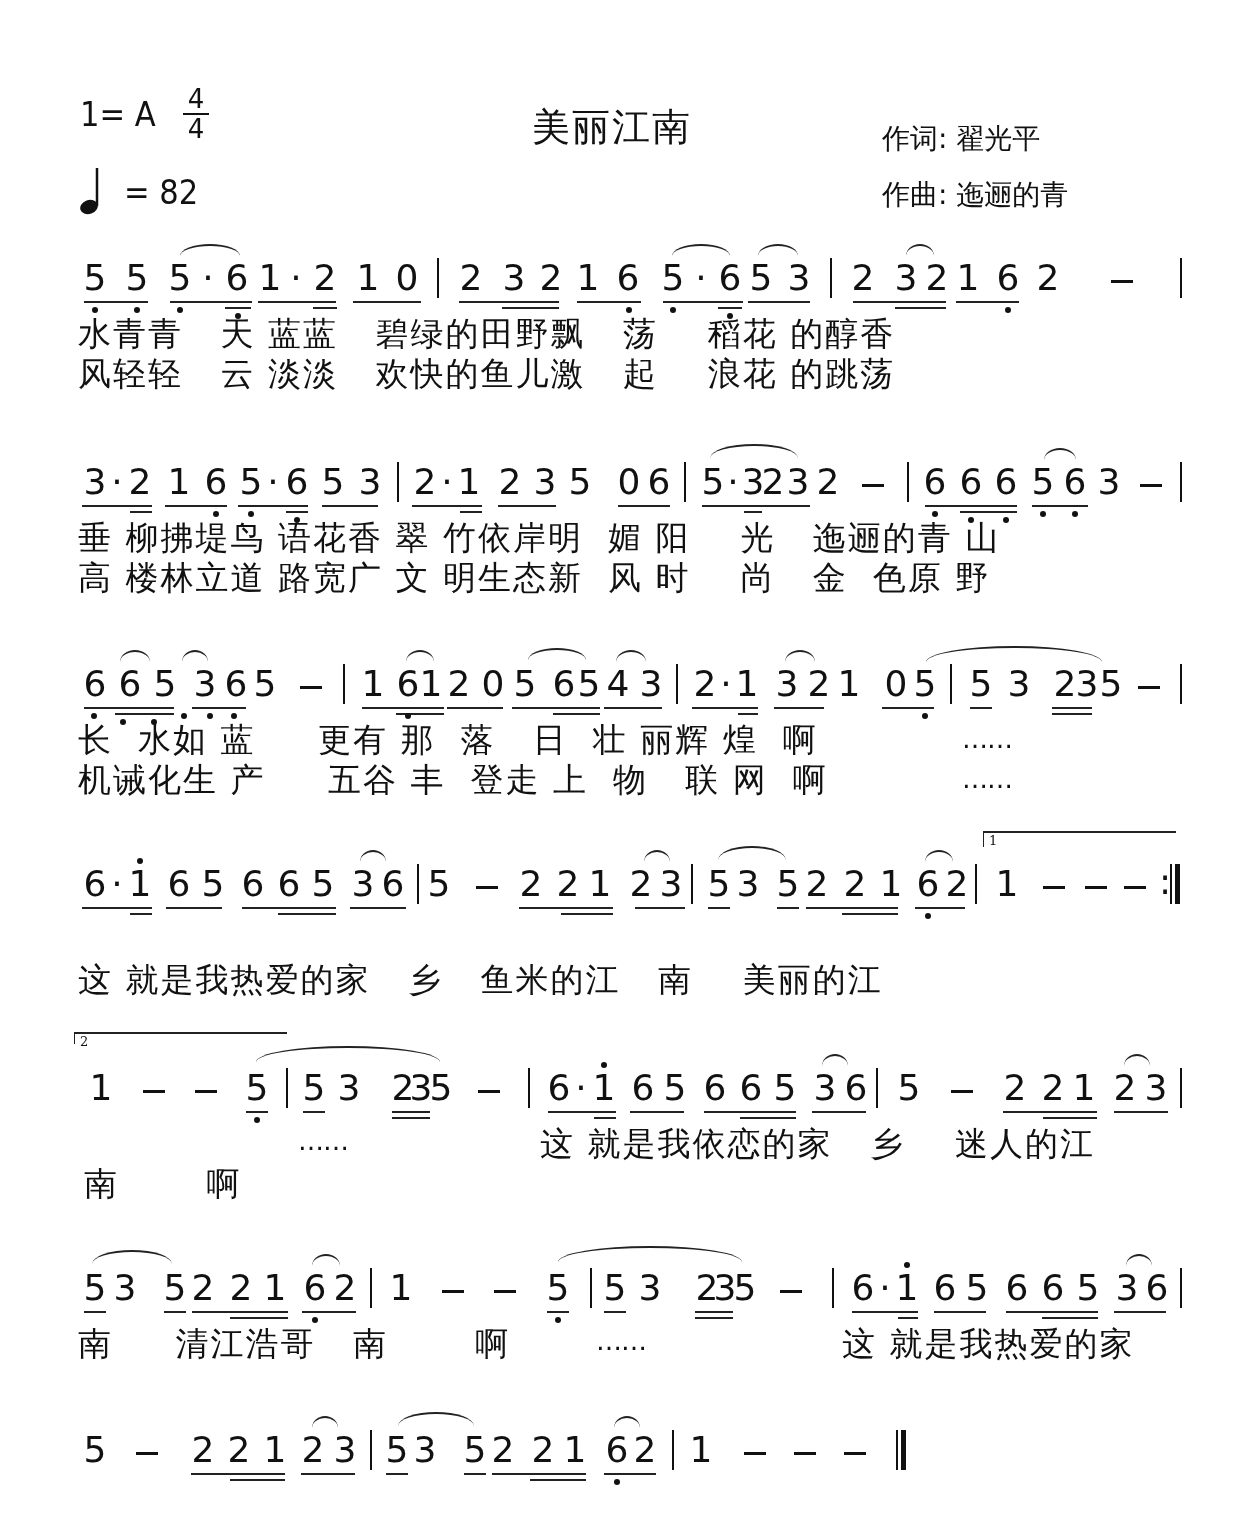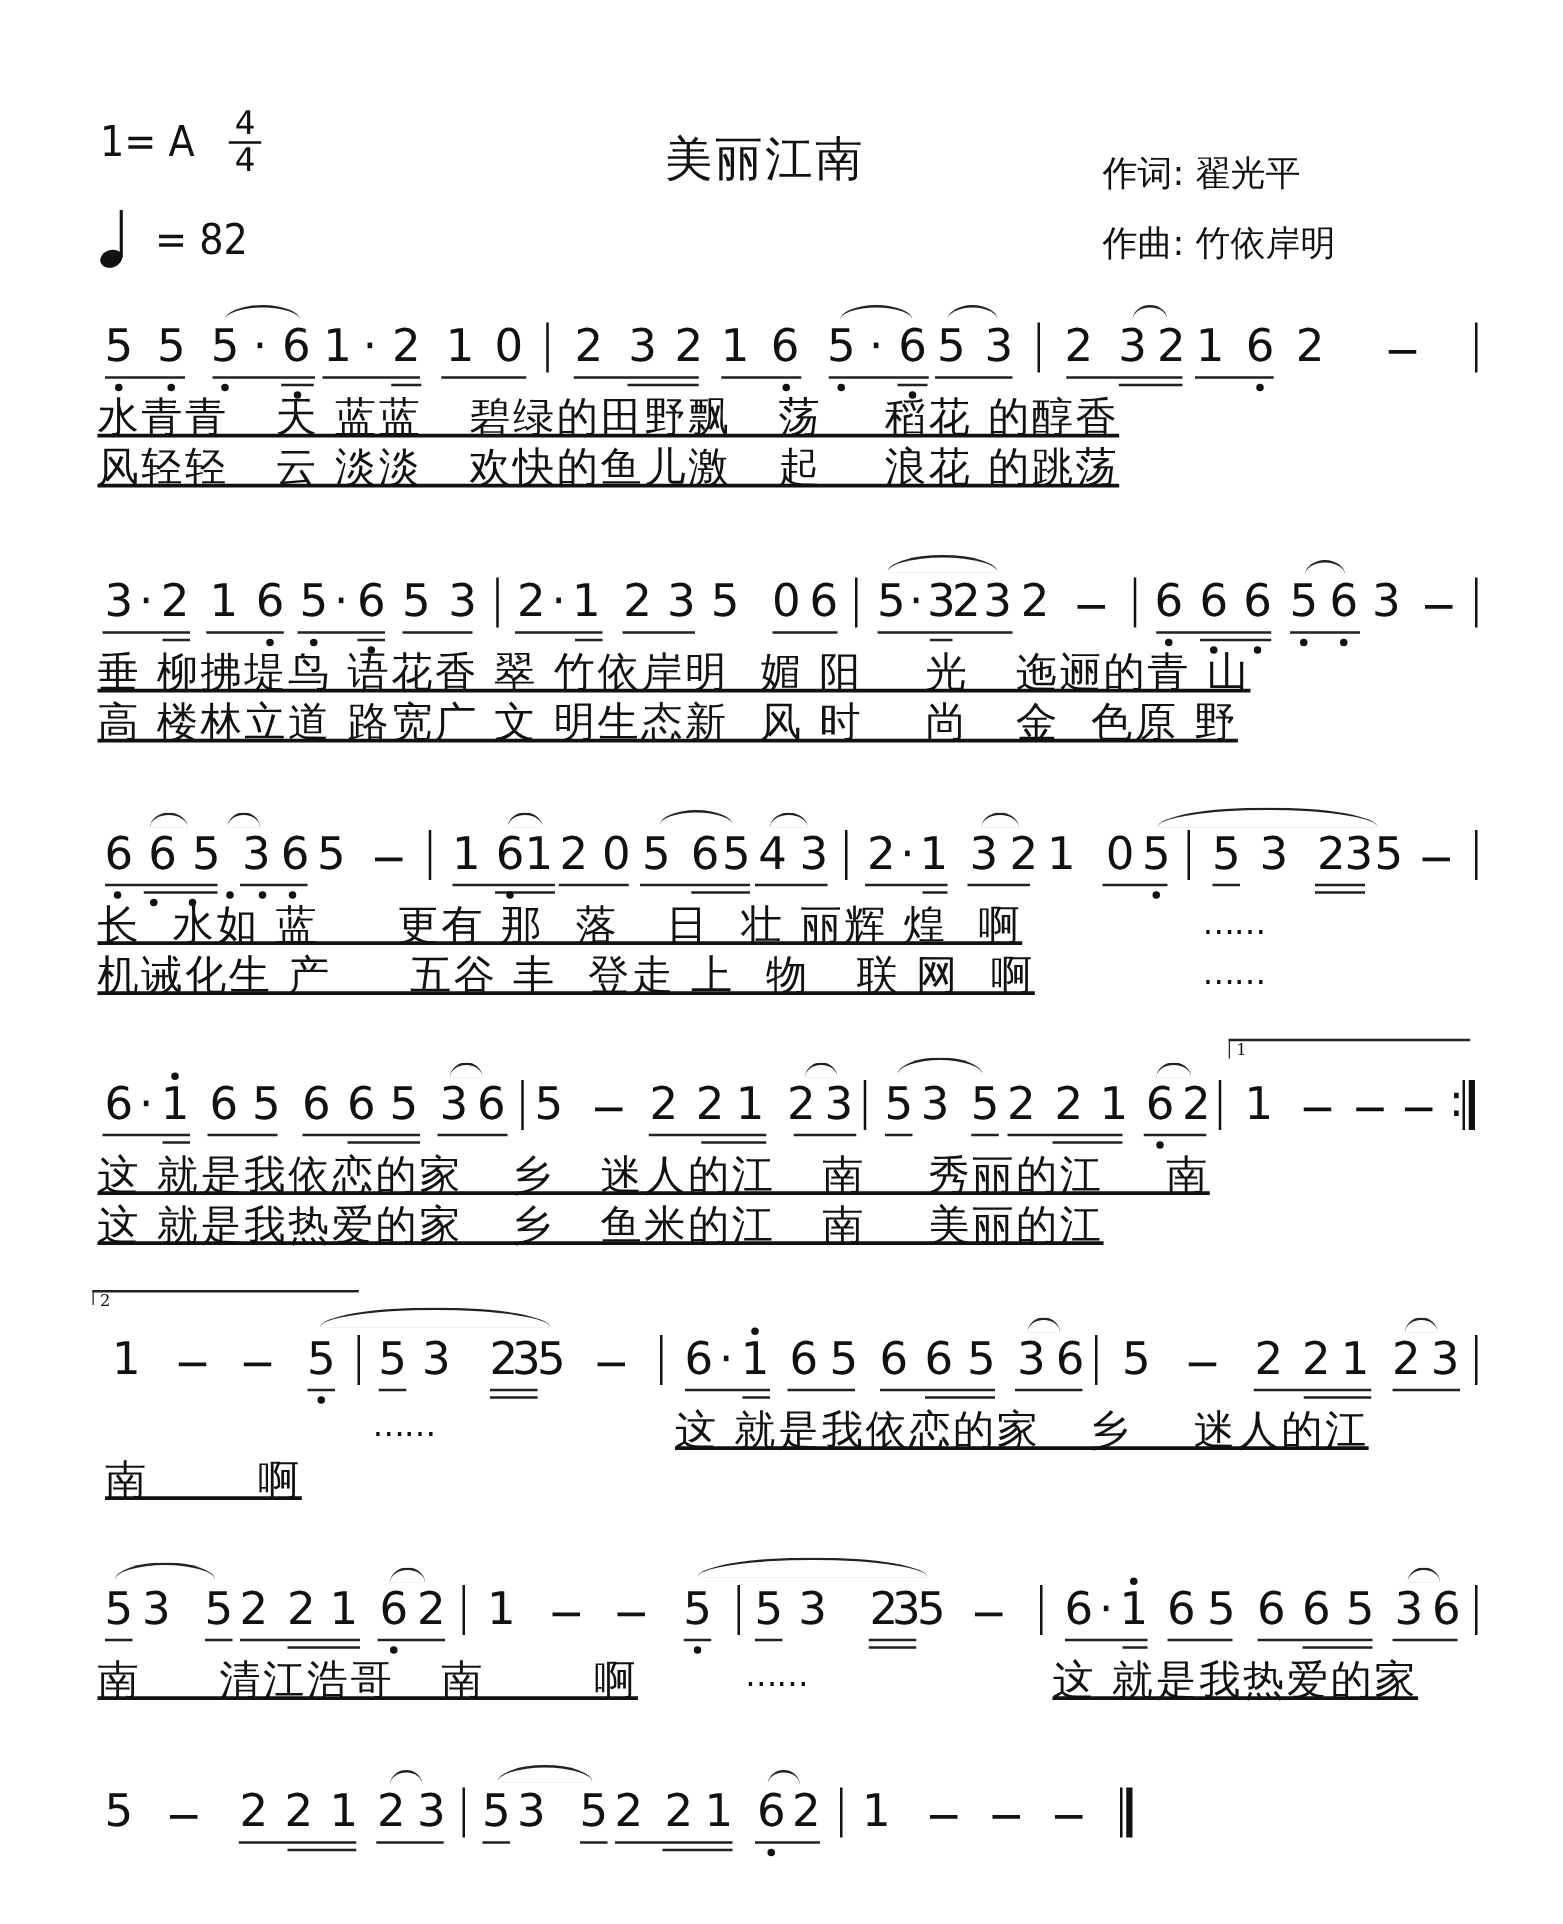--- a/index.html
+++ b/index.html
@@ -11,21 +11,21 @@
   .frac { position: absolute; font-size: 26px; line-height: 26px; text-align: center; width: 26px; }
   .frac-line { position: absolute; width: 26px; height: 2px; background: #111; }
   .note-glyph { position: absolute; }
   .row { position: absolute; left: 0; width: 1250px; }
   .num { position: absolute; font-family: "DejaVu Sans", sans-serif; font-size: 36px; line-height: 40px; width: 26px; text-align: center; color: #111; }
   .dash { position: absolute; width: 22px; height: 3px; background: #111; }
   .bar { position: absolute; width: 2px; background: #111; }
   .ul { position: absolute; height: 2px; background: #222; }
   .dotb { position: absolute; width: 6px; height: 6px; border-radius: 50%; background: #111; }
   .slur { position: absolute; border-top: 2px solid #222; border-radius: 50% 50% 0 0 / 100% 100% 0 0; height: 10px; }
-  .lyr { position: absolute; font-size: 33px; line-height: 40px; white-space: pre; color: #111; letter-spacing: 2px; text-decoration: underline; }
+  .lyr { position: absolute; font-size: 33px; line-height: 40px; white-space: pre; color: #111; letter-spacing: 2px; }
   .ell { position: absolute; font-size: 26px; letter-spacing: -1px; }
   .volta { position: absolute; border-top: 2px solid #222; border-left: 1px solid #222; height: 14px; }
   .volta-num { position: absolute; font-family: "DejaVu Serif", serif; font-size: 13px; }
 </style>
 </head>
 <body>
 
 <div class="abs hdr" style="left:80px;top:94px;">1= A</div>
 <div class="frac" style="left:183px;top:86px;">4</div>
 <div class="frac-line" style="left:183px;top:113px;"></div>
@@ -34,21 +34,21 @@
 <div class="note-glyph" style="left:78px;top:166px;">
   <svg width="26" height="50" viewBox="0 0 26 50">
       <line x1="19" y1="2" x2="19" y2="40" stroke="#111" stroke-width="2.5"></line>
       <ellipse cx="11" cy="41" rx="9" ry="7" fill="#111" transform="rotate(-20 11 41)"></ellipse>
     </svg>
 </div>
 <div class="abs hdr" style="left:124px;top:172px;">= 82</div>
 
 <div class="abs title" style="left:532px;top:102px;">美丽江南</div>
 <div class="abs credit" style="left:882px;top:120px;">作词: 翟光平</div>
-<div class="abs credit" style="left:882px;top:176px;">作曲: 竹依岸明</div>
+<div class="abs credit" style="left:882px;top:176px;">作曲: 迤逦的青</div>
 
 <div class="row" style="top:258px;height:140px;">
 
   <div class="num" style="left:82px;top:0;">5</div>
     <div class="num" style="left:124px;top:0;">5</div>
   <div class="num" style="left:167px;top:0;">5</div>
     <div class="num" style="left:195px;top:0;">·</div>
     <div class="num" style="left:224px;top:0;">6</div>
   <div class="num" style="left:257px;top:0;">1</div>
     <div class="num" style="left:283px;top:0;">·</div>
@@ -311,21 +311,20 @@
   <div class="bar" style="left:975px;top:0;height:40px;"></div>
 
   <div class="num" style="left:994px;top:0;">1</div>
   <div class="dash" style="left:1043px;top:22px;"></div>
     <div class="dash" style="left:1085px;top:22px;"></div>
     <div class="dash" style="left:1124px;top:22px;"></div>
   <div class="num" style="left:1152px;top:-2px;">:</div>
   <div class="bar" style="left:1170px;top:0;height:40px;"></div>
     <div class="bar" style="left:1175px;top:0;height:40px;width:5px;"></div>
 
-  <div class="lyr" style="left:78px;top:56px;">这 就是我依恋的家   乡   迷人的江   南    秀丽的江    南</div>
   <div class="lyr" style="left:78px;top:96px;">这 就是我热爱的家   乡   鱼米的江   南    美丽的江</div>
 </div>
 
 <div class="volta" style="left:74px;top:1032px;width:212px;height:10px;"></div>
 <div class="volta-num" style="left:80px;top:1034px;">2</div>
 <div class="row" style="top:1068px;height:140px;">
   <div class="num" style="left:88px;top:0;">1</div>
   <div class="dash" style="left:143px;top:22px;"></div>
     <div class="dash" style="left:195px;top:22px;"></div>
   <div class="num" style="left:244px;top:0;">5</div>

